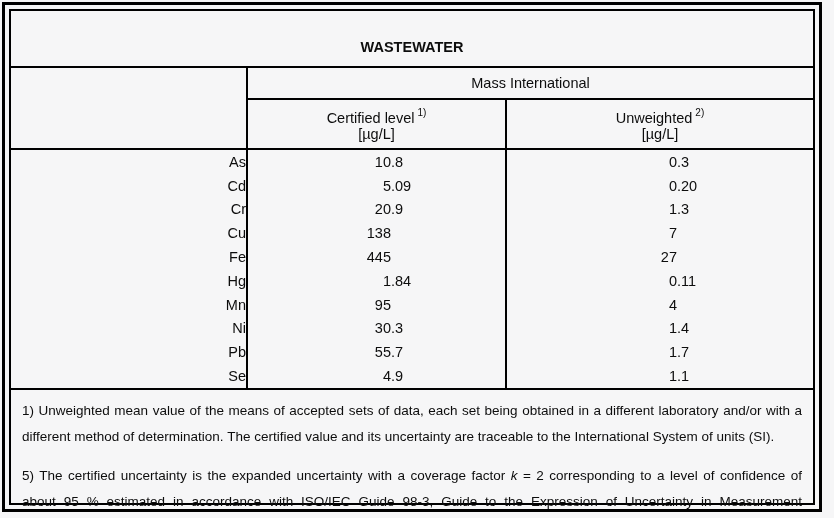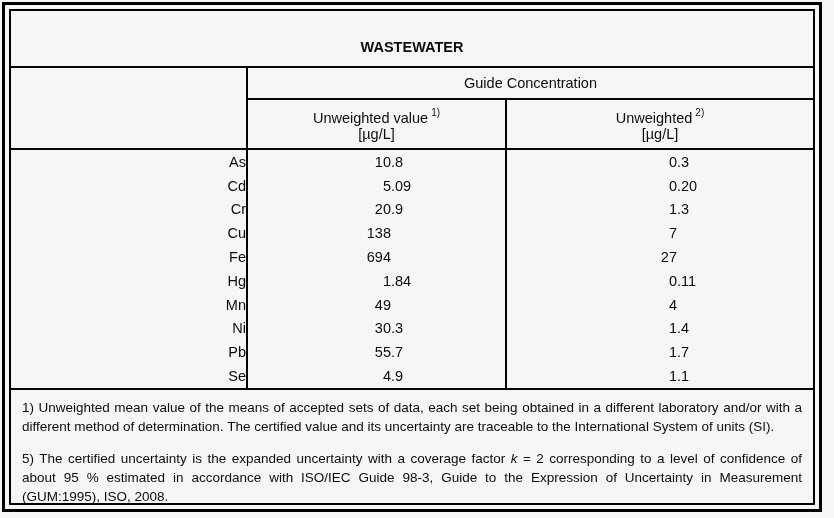--- a/index.html
+++ b/index.html
@@ -102,21 +102,21 @@
   }
   .fn-row { height: 132px; }
   .fn-cell {
     border-top: 2px solid #000;
     vertical-align: top;
     padding: 8px 11px 0 11px !important;
   }
   .fn {
     margin: 0 0 13px 0;
     font-size: 13.5px;
-    line-height: 19px;
+    line-height: 26px;
     text-align: justify;
   }
   .fn:last-child { margin-bottom: 0; }
   .fn .k { font-style: italic; }
 </style>
 </head>
 <body>
 
 <div class="frame-outer">
   <div class="frame-inner">
@@ -125,25 +125,25 @@
         <col style="width:236px">
         <col style="width:259px">
         <col style="width:307px">
       </colgroup>
       <tbody>
         <tr style="height:40px">
           <td class="title-cell" colspan="3">WASTEWATER</td>
         </tr>
         <tr style="height:32px">
           <td class="blank-cell" rowspan="2"></td>
-          <td class="mass-cell" colspan="2">Guide Concentration</td>
+          <td class="mass-cell" colspan="2">Mass International</td>
         </tr>
         <tr style="height:50px">
           <td class="sub-cell sub-certified">
-            <div><span>Unweighted value</span><sup>1)</sup></div>
+            <div><span>Certified level</span><sup>1)</sup></div>
             <div>[µg/L]</div>
           </td>
           <td class="sub-cell sub-uncertainty">
             <div><span>Unweighted</span><sup>2)</sup></div>
             <div>[µg/L]</div>
           </td>
         </tr>
       </tbody>
       <tbody>
 
@@ -187,21 +187,21 @@
                 <span class="fp"></span>
               </span></td>
             <td class="cell-unc"><span class="num">
                 <span class="ip">7</span>
                 <span class="fp"></span>
               </span></td>
           </tr>
           <tr class="data-row">
             <td class="cell-el">Fe</td>
             <td class="cell-val"><span class="num">
-                <span class="ip">694</span>
+                <span class="ip">445</span>
                 <span class="fp"></span>
               </span></td>
             <td class="cell-unc"><span class="num">
                 <span class="ip">27</span>
                 <span class="fp"></span>
               </span></td>
           </tr>
           <tr class="data-row">
             <td class="cell-el">Hg</td>
             <td class="cell-val"><span class="num">
@@ -209,21 +209,21 @@
                 <span class="fp">.84</span>
               </span></td>
             <td class="cell-unc"><span class="num">
                 <span class="ip">0</span>
                 <span class="fp">.11</span>
               </span></td>
           </tr>
           <tr class="data-row">
             <td class="cell-el">Mn</td>
             <td class="cell-val"><span class="num">
-                <span class="ip">49</span>
+                <span class="ip">95</span>
                 <span class="fp"></span>
               </span></td>
             <td class="cell-unc"><span class="num">
                 <span class="ip">4</span>
                 <span class="fp"></span>
               </span></td>
           </tr>
           <tr class="data-row">
             <td class="cell-el">Ni</td>
             <td class="cell-val"><span class="num">

